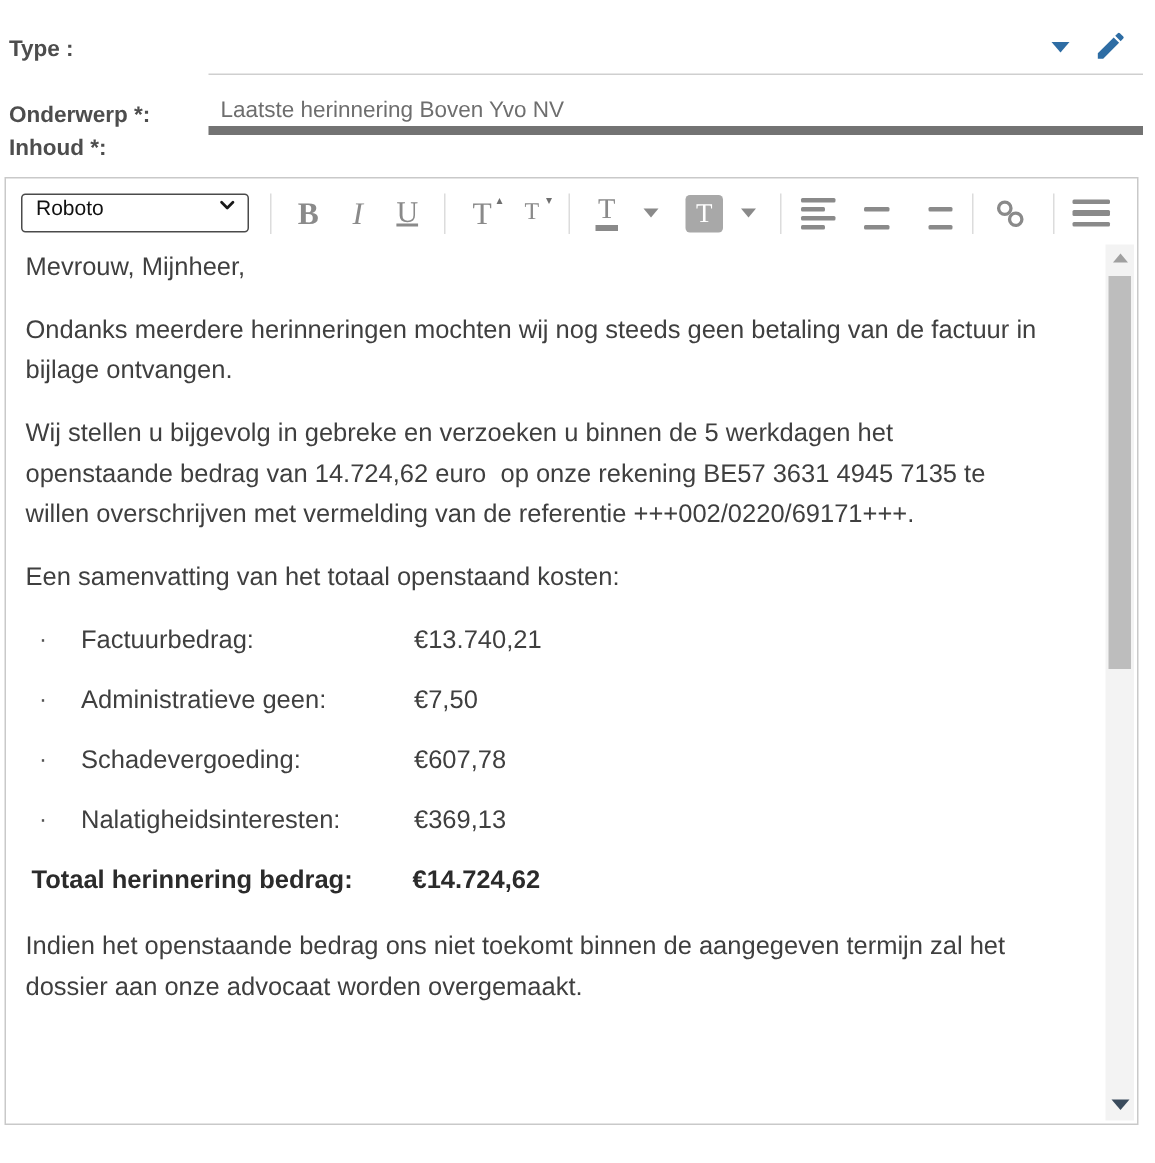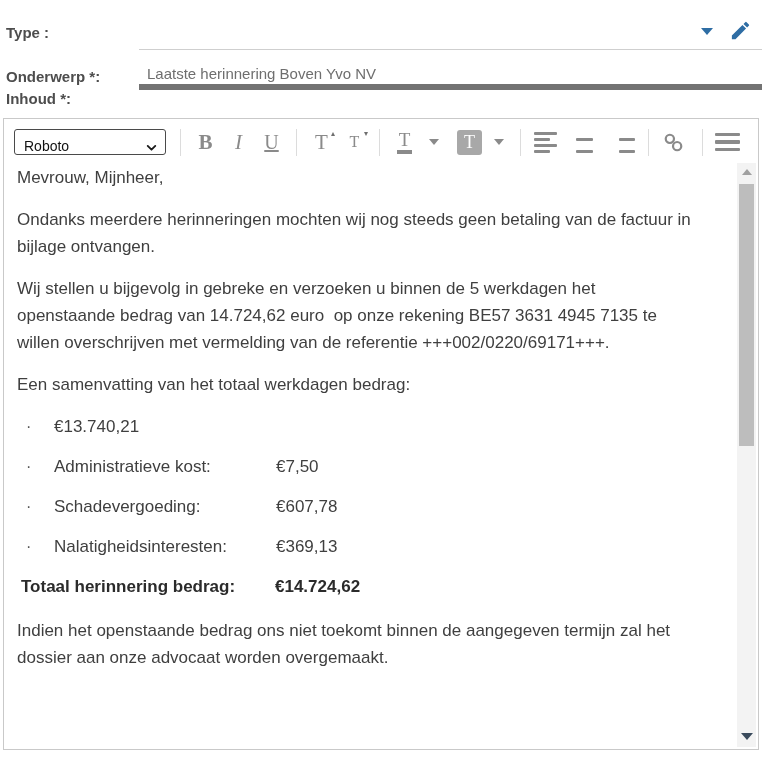--- a/index.html
+++ b/index.html
@@ -47,21 +47,21 @@
     display:flex; flex-direction:column;
   }
   .toolbar {
     height:42px; flex:0 0 42px;
     display:flex; align-items:center;
     padding:6px 12px 2px 10px;
   }
   .font-select {
     width:152px; height:26px; flex:0 0 152px;
     border:1px solid #4a4a4a; border-radius:3px;
-    display:flex; align-items:flex-end; justify-content:space-between;
+    display:flex; align-items:flex-start; justify-content:space-between;
     padding:0 7px 0 9px; font-size:14px; color:#111; cursor:pointer;
     margin-right:6px;
   }
   .sep { width:1px; height:27px; background:#dcdcdc; margin:0 8px; flex:0 0 1px; }
   .tb-btn {
     min-width:33px; height:30px; display:flex; align-items:center; justify-content:center;
     color:#8a8a8a; cursor:pointer; position:relative; background:none; border:none; padding:0;
   }
   .serif { font-family:"Liberation Serif", serif; }
   .b-glyph { font-weight:bold; font-size:21px; color:#8a8a8a; }
@@ -264,30 +264,31 @@
       </div>
 
       <div class="content-wrap">
         <div class="content" contenteditable="false" style="">
           <p>Mevrouw, Mijnheer,</p>
           <p>Ondanks meerdere herinneringen mochten wij nog steeds geen betaling van de factuur in
 bijlage ontvangen.</p>
           <p>Wij stellen u bijgevolg in gebreke en verzoeken u binnen de 5 werkdagen het
 openstaande bedrag van 14.724,62 euro  op onze rekening BE57 3631 4945 7135 te
 willen overschrijven met vermelding van de referentie +++002/0220/69171+++.</p>
-          <p>Een samenvatting van het totaal werkdagen bedrag:</p>
+          <p>Een samenvatting van het totaal openstaand kosten:</p>
 
           <div class="summary">
             <div class="sum-row">
               <span class="sum-bullet">·</span>
+              <span class="sum-label">Factuurbedrag:</span>
               <span class="sum-amount">€13.740,21</span>
             </div>
             <div class="sum-row">
               <span class="sum-bullet">·</span>
-              <span class="sum-label">Administratieve kost:</span>
+              <span class="sum-label">Administratieve geen:</span>
               <span class="sum-amount">€7,50</span>
             </div>
             <div class="sum-row">
               <span class="sum-bullet">·</span>
               <span class="sum-label">Schadevergoeding:</span>
               <span class="sum-amount">€607,78</span>
             </div>
             <div class="sum-row">
               <span class="sum-bullet">·</span>
               <span class="sum-label">Nalatigheidsinteresten:</span>

